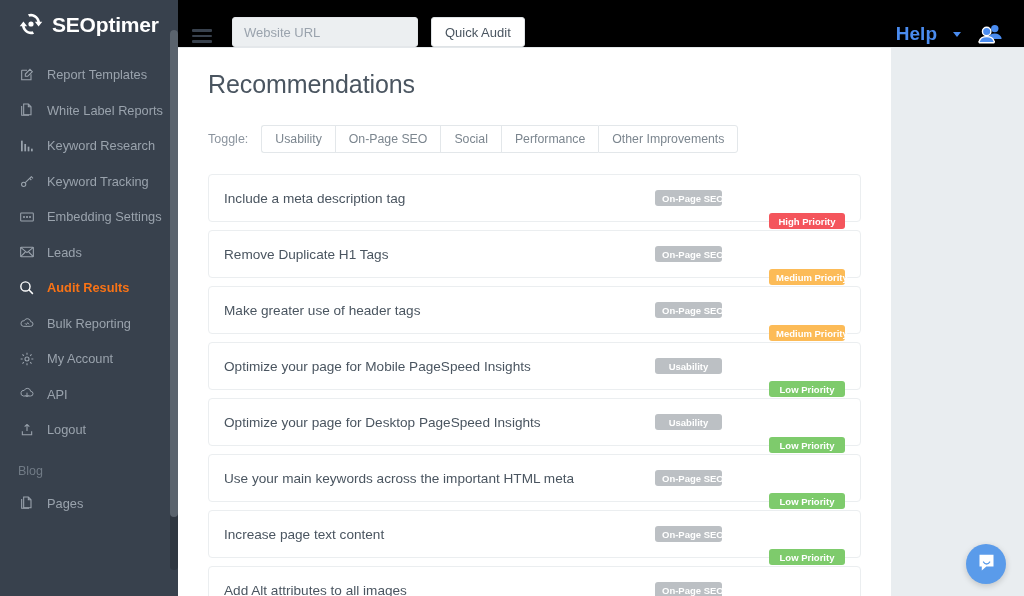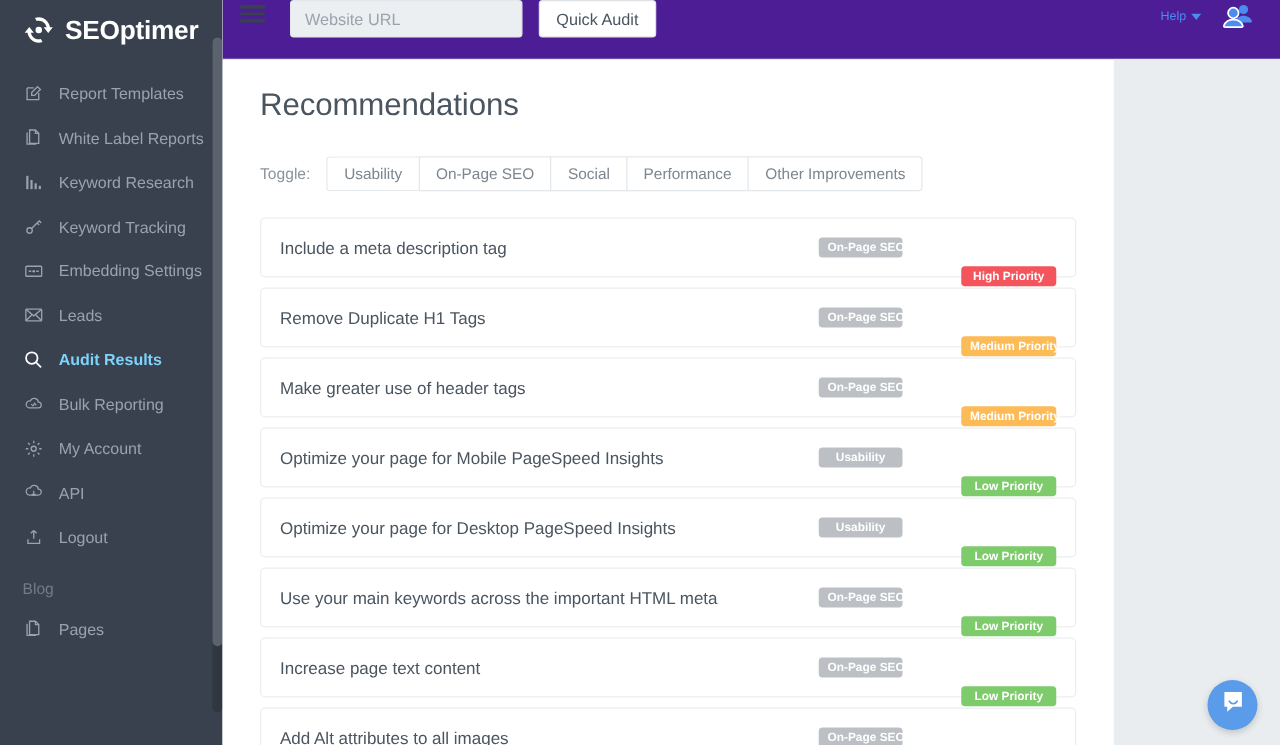--- a/index.html
+++ b/index.html
@@ -44,21 +44,21 @@
     width: 17px; height: 17px; flex: none;
     display: flex; align-items: center; justify-content: center;
     color: #9aa3ad;
   }
   .nav-icon svg { display: block; }
   .nav-label {
     color: #9aa3ad;
     font-size: 12.8px;
     white-space: nowrap;
   }
-  .nav-item.active .nav-label { color: #7dd3fc; font-weight: bold; }
+  .nav-item.active .nav-label { color: #f97316; font-weight: bold; }
   .nav-item.active .nav-icon { color: #ffffff; }
   .nav-section {
     color: #717b86;
     font-size: 12.5px;
     padding: 16px 0 8px 18px;
   }
   .sb-track {
     position: absolute; top: 30px; left: 170px;
     width: 8px; height: 540px;
     background: #2f3741;
@@ -75,23 +75,23 @@
   
   .main {
     flex: 1; height: 596px;
     background: #e9edf0;
     display: flex; flex-direction: column;
     position: relative;
     overflow: hidden;
   }
   .topbar {
     height: 48px; min-height: 48px;
-    background: #4c1d95;
+    background: #000000;
     border-bottom: 1px solid #e4e8eb;
-    display: flex; align-items: flex-start;
+    display: flex; align-items: flex-end;
     padding: 0 20px 0 14px;
   }
   .hamburger {
     width: 22px; height: 22px;
     display: flex; flex-direction: column; justify-content: center; gap: 3px;
     cursor: pointer;
     margin-right: 18px;
   }
   .hamburger span {
     display: block; height: 2.5px; width: 20px;
@@ -120,24 +120,24 @@
     color: #4a5560;
     font-family: "Liberation Sans", sans-serif;
     cursor: pointer;
   }
   .top-right {
     margin-left: auto;
     display: flex; align-items: center; gap: 17px;
   }
   .help-link {
     color: #4a8cf0;
-    font-size: 10px;
-    font-weight: normal;
+    font-size: 19px;
+    font-weight: bold;
     text-decoration: none;
-    display: flex; align-items: center; gap: 4px;
+    display: flex; align-items: center; gap: 16px;
     cursor: pointer;
   }
   .caret {
     width: 0; height: 0;
     border-left: 4px solid transparent;
     border-right: 4px solid transparent;
     border-top: 5px solid #4a8cf0;
   }
   .users-icon { color: #4a8cf0; display: flex; cursor: pointer; }
 

